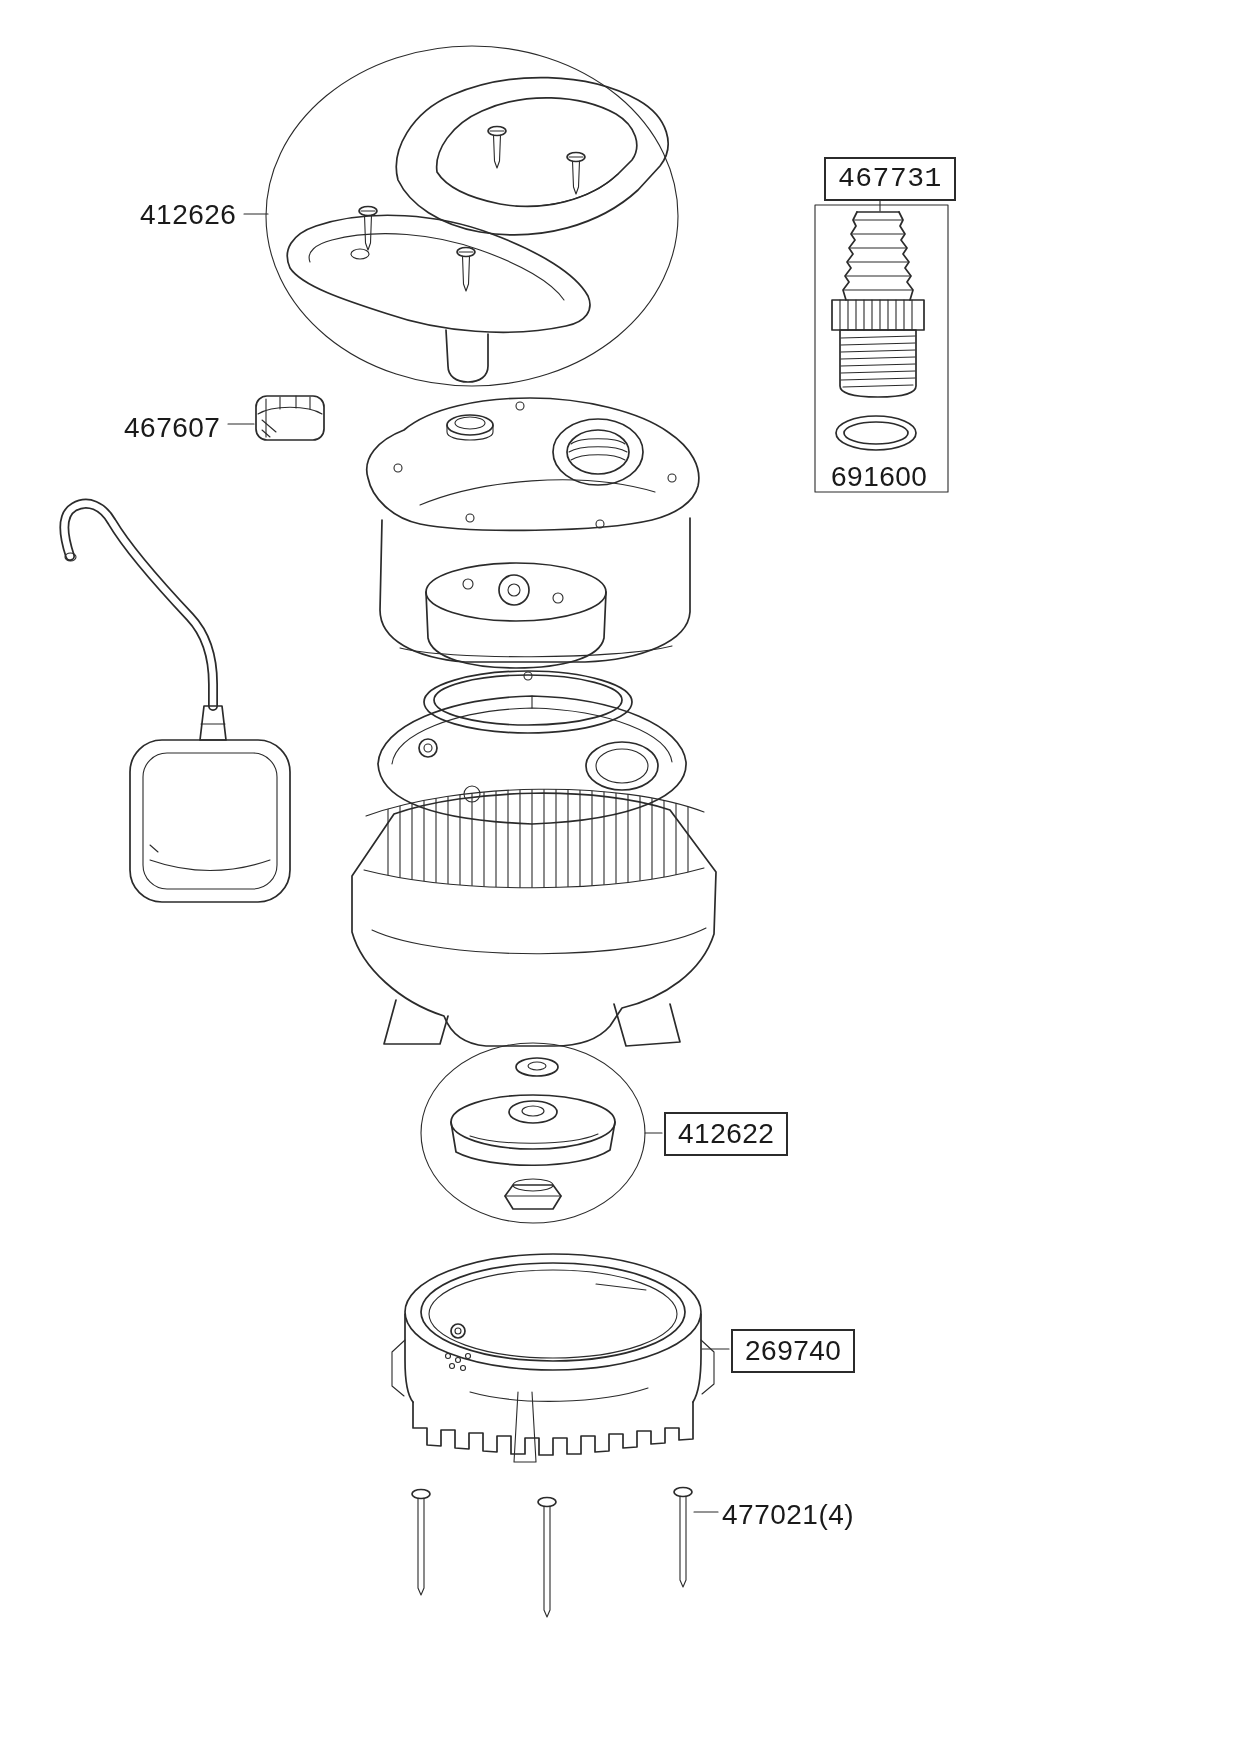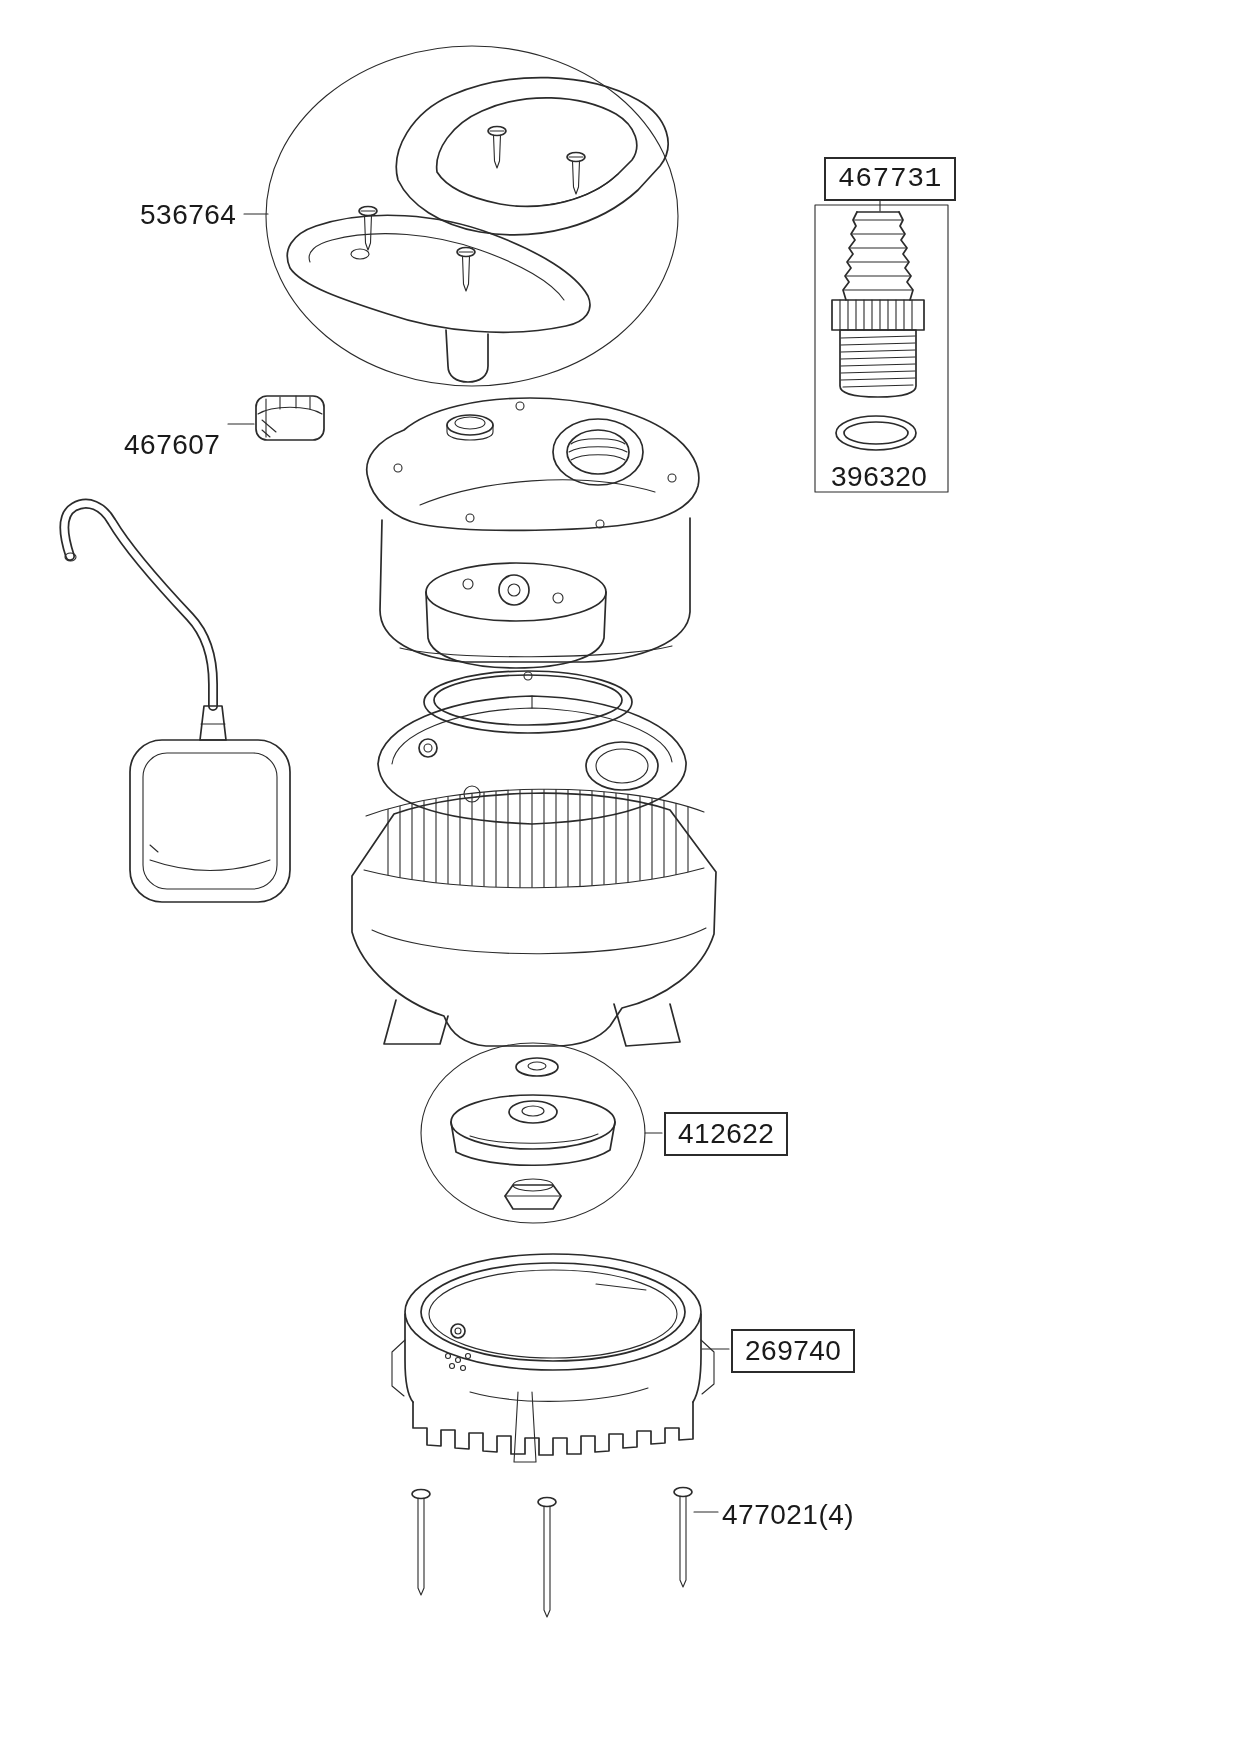--- a/index.html
+++ b/index.html
@@ -202,27 +202,27 @@
     <g>
       <path class="ln thin" d="M244,214 L268,214"></path>
       <path class="ln thin" d="M228,424 L254,424"></path>
       <path class="ln thin" d="M880,198 L880,211"></path>
       <path class="ln thin" d="M645,1133 L662,1133"></path>
       <path class="ln thin" d="M702,1349 L729,1349"></path>
       <path class="ln thin" d="M694,1512 L718,1512"></path>
     </g>
   </svg>
 
-  <div class="part-label" style="left:140px; top:198px;">536764</div>
-
-  <div class="part-label" style="left:124px; top:428px;">467607</div>
+  <div class="part-label" style="left:140px; top:198px;">412626</div>
+
+  <div class="part-label" style="left:124px; top:411px;">467607</div>
 
   <div class="part-label boxed" style="left:824px; top:157px;font-family:Liberation Mono, monospace;">467731</div>
 
-  <div class="part-label" style="left:831px; top:460px;">396320</div>
+  <div class="part-label" style="left:831px; top:460px;">691600</div>
 
   <div class="part-label boxed" style="left:664px; top:1112px;">412622</div>
 
   <div class="part-label boxed" style="left:731px; top:1329px;">269740</div>
 
   <div class="part-label" style="left:722px; top:1498px;">477021(4)</div>
 
 </div>
 
 </body></html>

